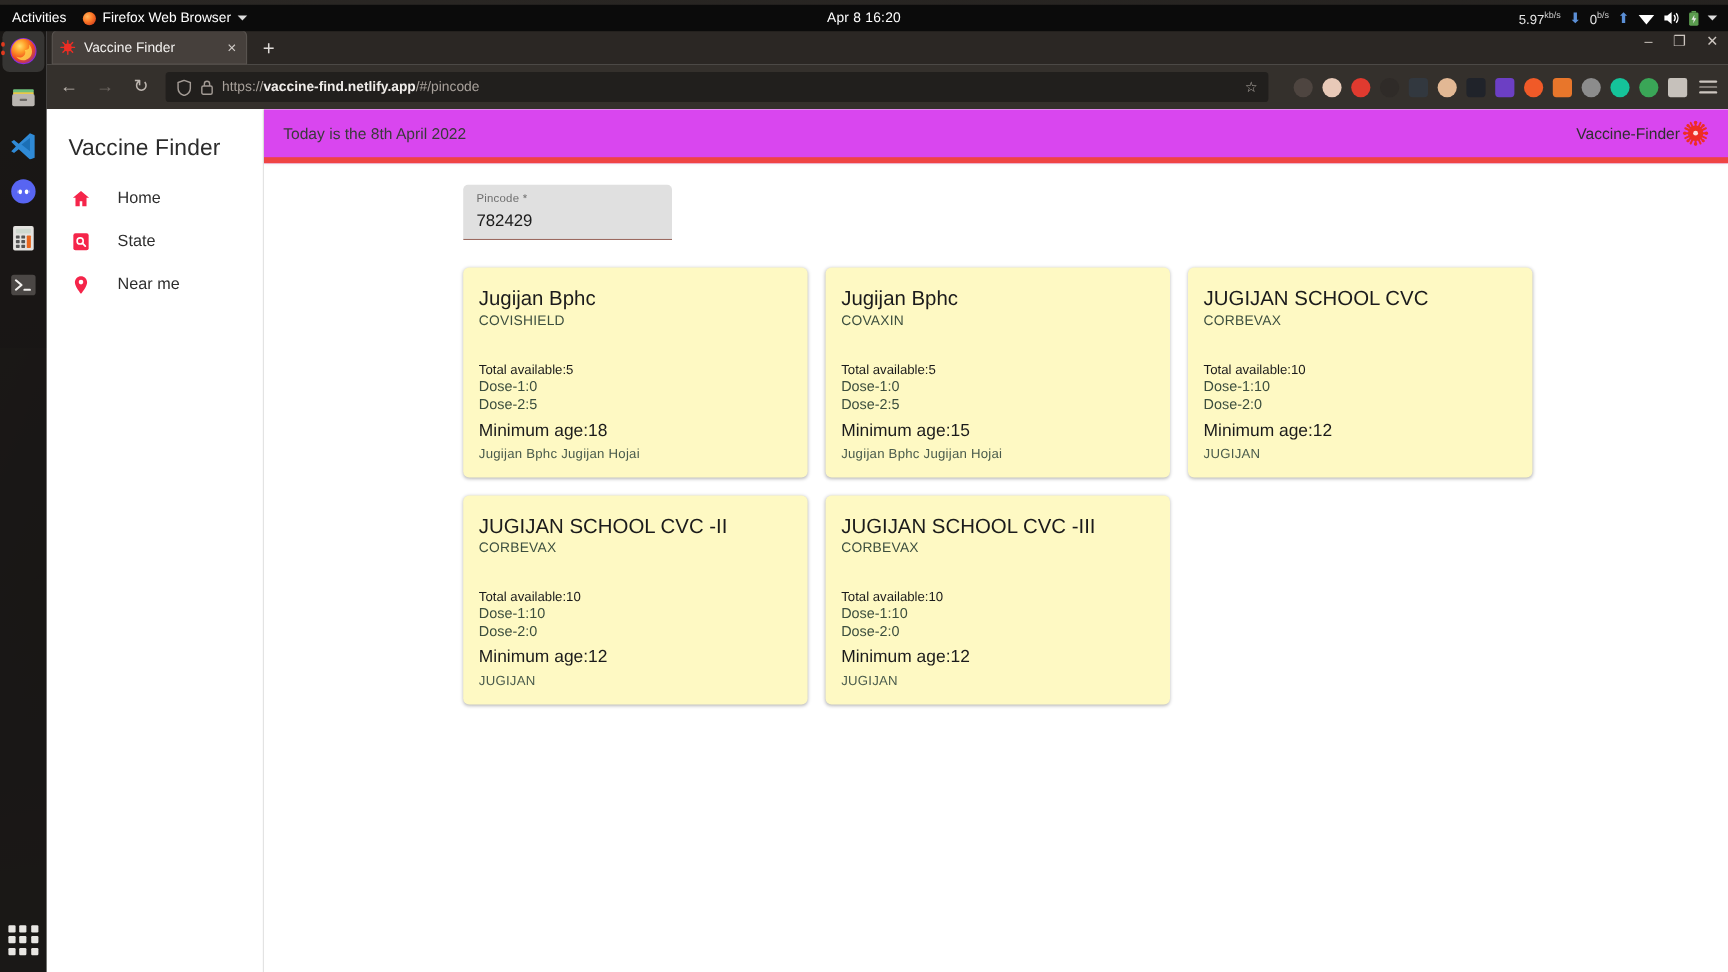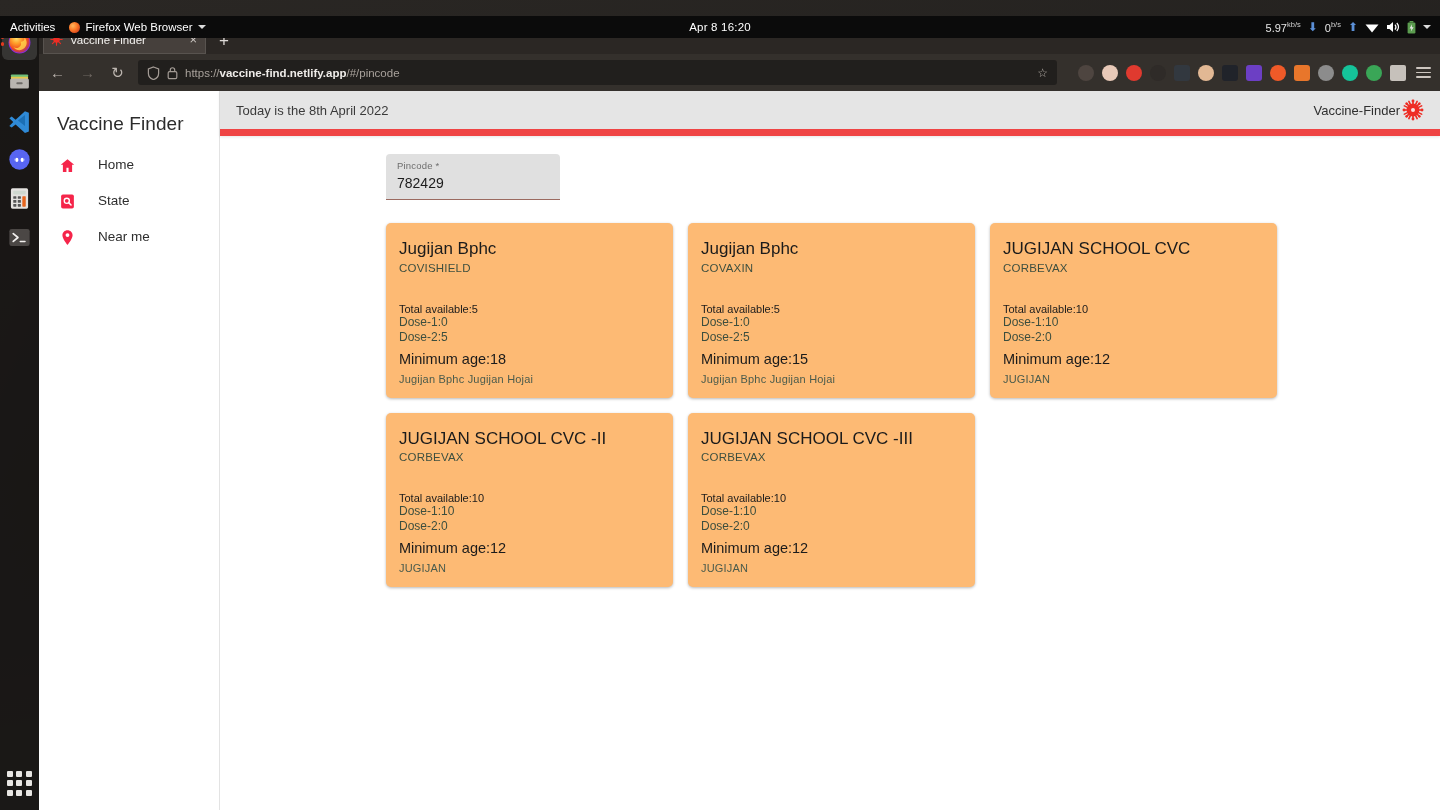--- a/index.html
+++ b/index.html
@@ -18,21 +18,21 @@
   }
   #desktop::after{
     content:"";
     position:absolute; left:0; bottom:0; width:60px; height:520px;
     background:
       linear-gradient(115deg, rgba(120,110,100,.22) 0%, rgba(60,55,50,.05) 55%, rgba(0,0,0,0) 100%);
   }
 
   
   #topbar {
-    position: absolute; top: 16px; left: 0; right: 0; height: 22px;
+    position: absolute; top: 4px; left: 0; right: 0; height: 22px;
     background: #0b0b0b;
     color: #ffffff;
     font-size: 11.5px;
     display: flex; align-items: center;
     z-index: 50;
   }
   #topbar .left { display: flex; align-items: center; gap: 14px; padding-left: 10px; }
   .tb-item { display: flex; align-items: center; gap: 5px; cursor: default; }
   .tb-ff-dot {
     width: 11px; height: 11px; border-radius: 50%;
@@ -149,21 +149,21 @@
     display: flex; gap: 22px;
     height: 36px; padding-left: 20px; cursor: pointer;
     font-size: 13.5px; color: #2e2e2e;
   }
   .side-item.active { background: #f4f4f4; }
   .side-ico { width: 17px; height: 17px; flex: 0 0 17px; display:flex; align-items:center; justify-content:center; }
 
   
   #content { flex: 1; display: flex; flex-direction: column; min-width: 0; }
   #apphead {
-    height: 45px; background: #e5e5e5; border-bottom: 7px solid #ef4444;
+    height: 45px; background: #d946ef; border-bottom: 5px solid #ef4444;
     display: flex; align-items: center; padding: 0 16px 0 16px;
     box-shadow: 0 1px 3px rgba(0,0,0,.10);
     position: relative; z-index: 2;
   }
   #today { font-size: 13px; color: #3a3a3a; }
   #brandright { margin-left: auto; display: flex; align-items: center; gap: 2px; font-size: 13px; color: #2f2f2f; }
 
   #body { flex: 1; background: #fff; padding: 18px 0 0 0; overflow: hidden; }
 
   
@@ -175,21 +175,21 @@
   }
   #pinlabel { font-size: 9.5px; color: #6d6d6d; letter-spacing: .2px; }
   #pinvalue { font-size: 14px; color: #1c1c1c; margin-top: 4px; }
 
   
   #cards {
     display: flex; flex-wrap: wrap; gap: 15px;
     padding: 23px 0 0 166px; max-width: 1070px;
   }
   .card {
-    width: 287px; background: #fdba74; border-radius: 5px;
+    width: 287px; background: #fef9c3; border-radius: 5px;
     padding: 16px 13px 13px 13px;
     box-shadow: 0 1px 3px rgba(0,0,0,.28);
     cursor: pointer;
   }
   .c-name { font-size: 17px; color: #1b1b1b; line-height: 1.15; font-weight: 400; }
   .c-vax { font-size: 11.5px; color: #3d4f3f; margin-top: 3px; letter-spacing: .2px; }
   .c-total { font-size: 11px; color: #1b1b1b; margin-top: 29px; }
   .c-dose { font-size: 12px; color: #3c4e3e; line-height: 1.25; }
   .c-age { font-size: 14.5px; color: #1b1b1b; margin-top: 6px; }
   .c-addr { font-size: 11px; color: #4a5b4c; margin-top: 6px; letter-spacing: .2px; }

